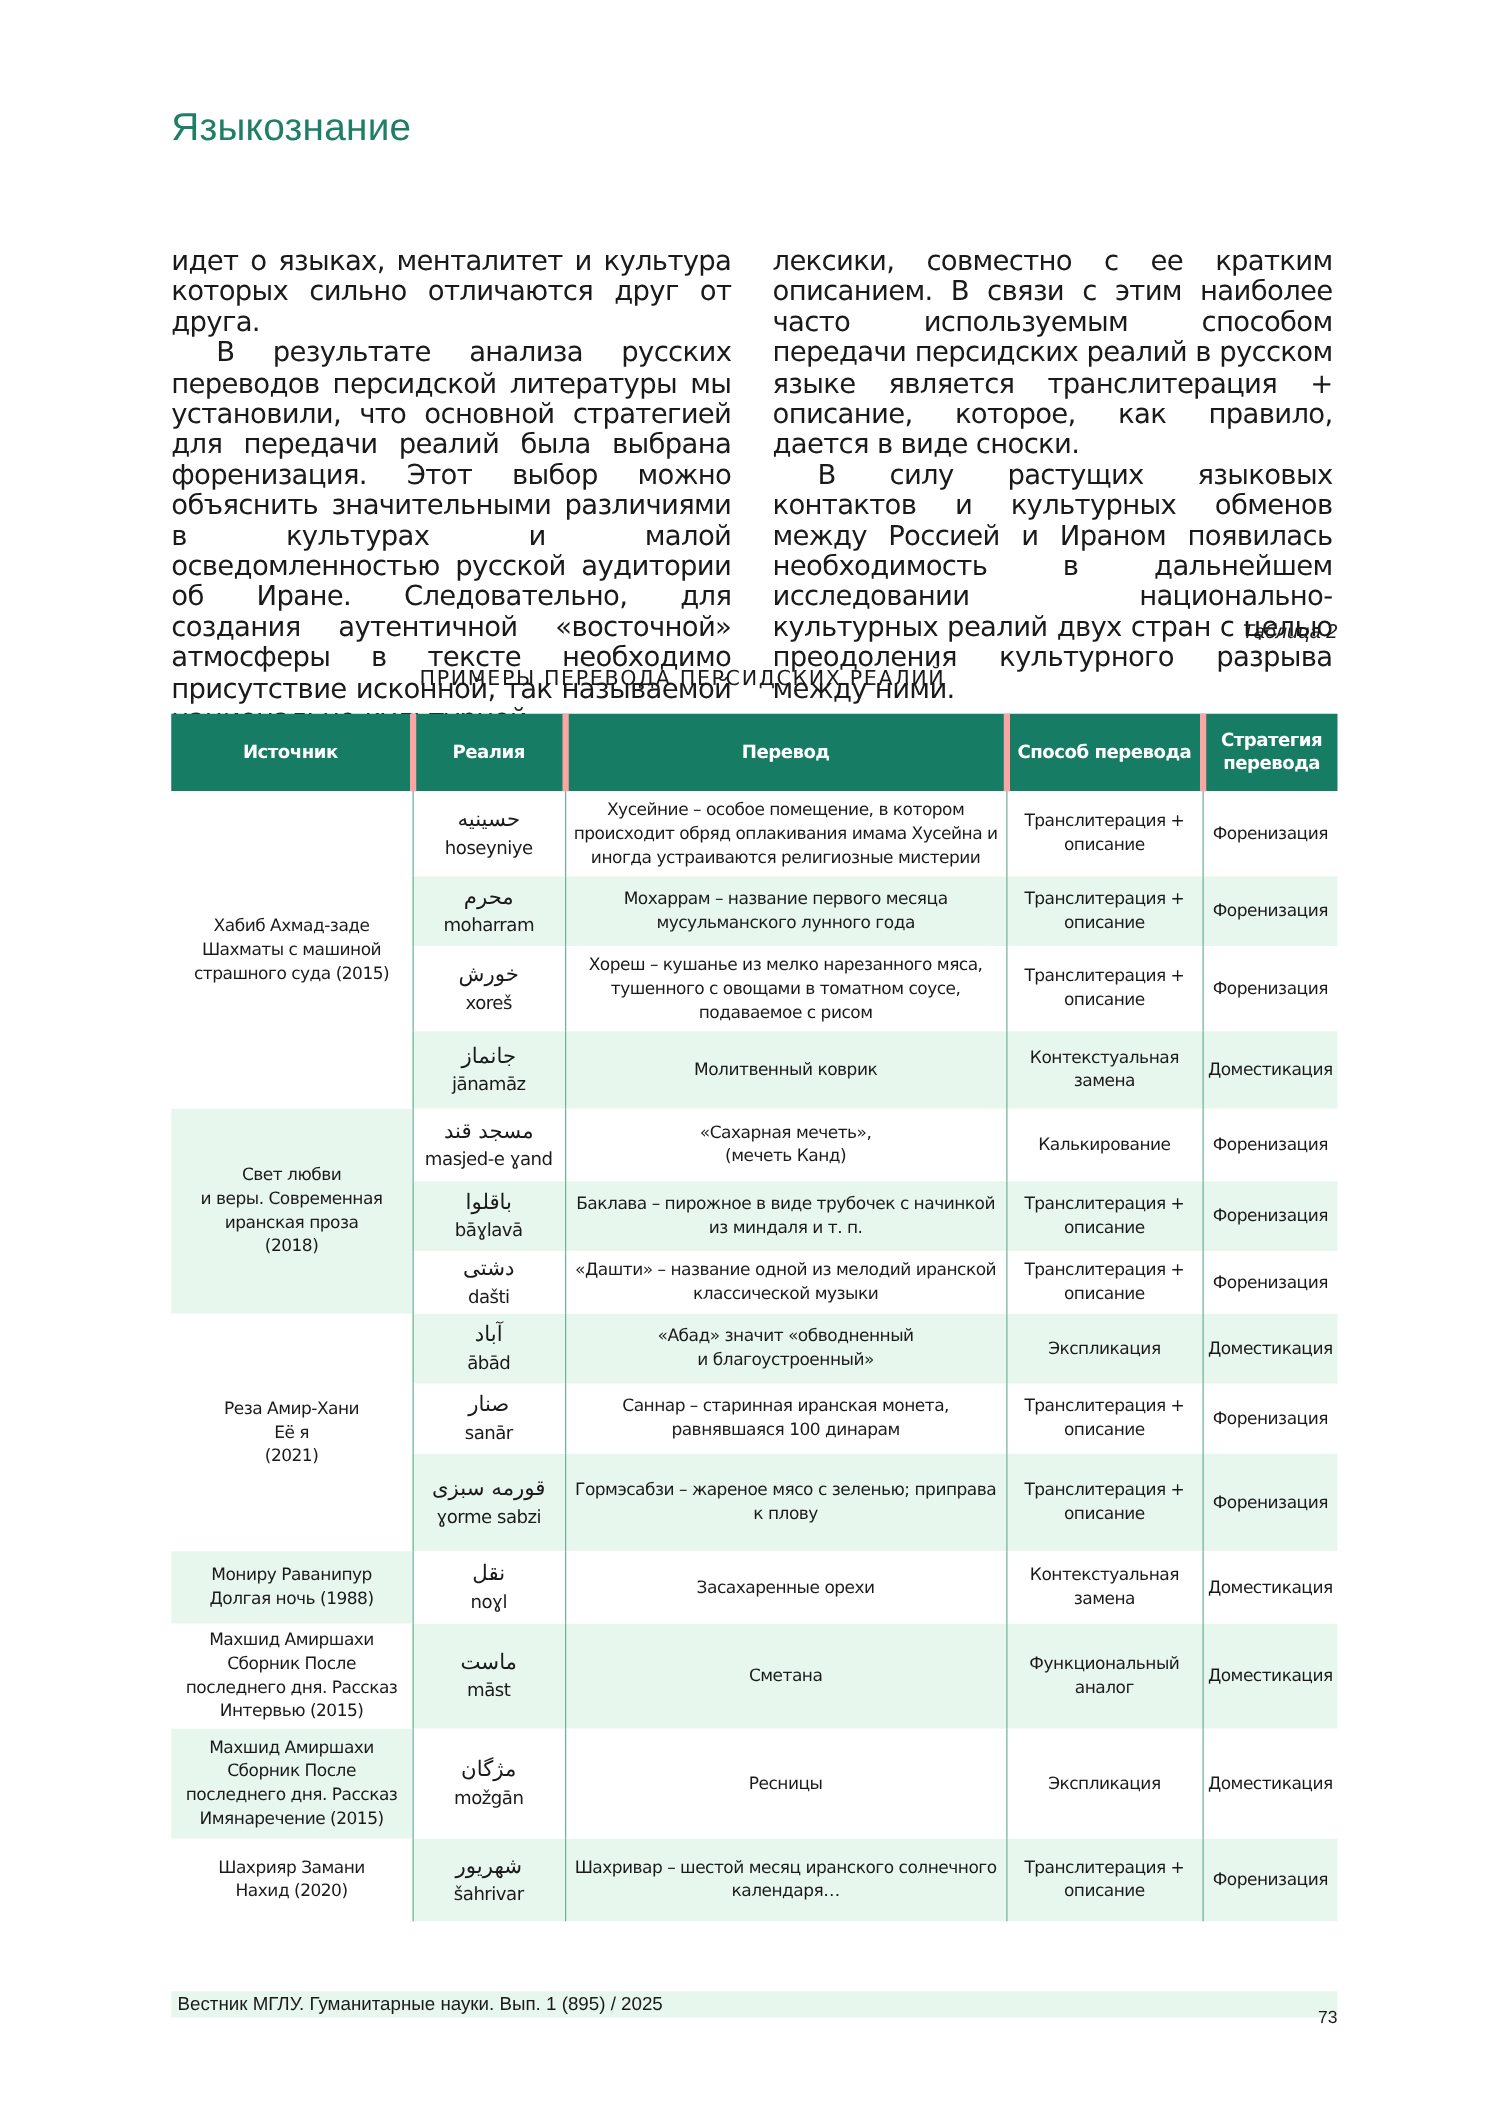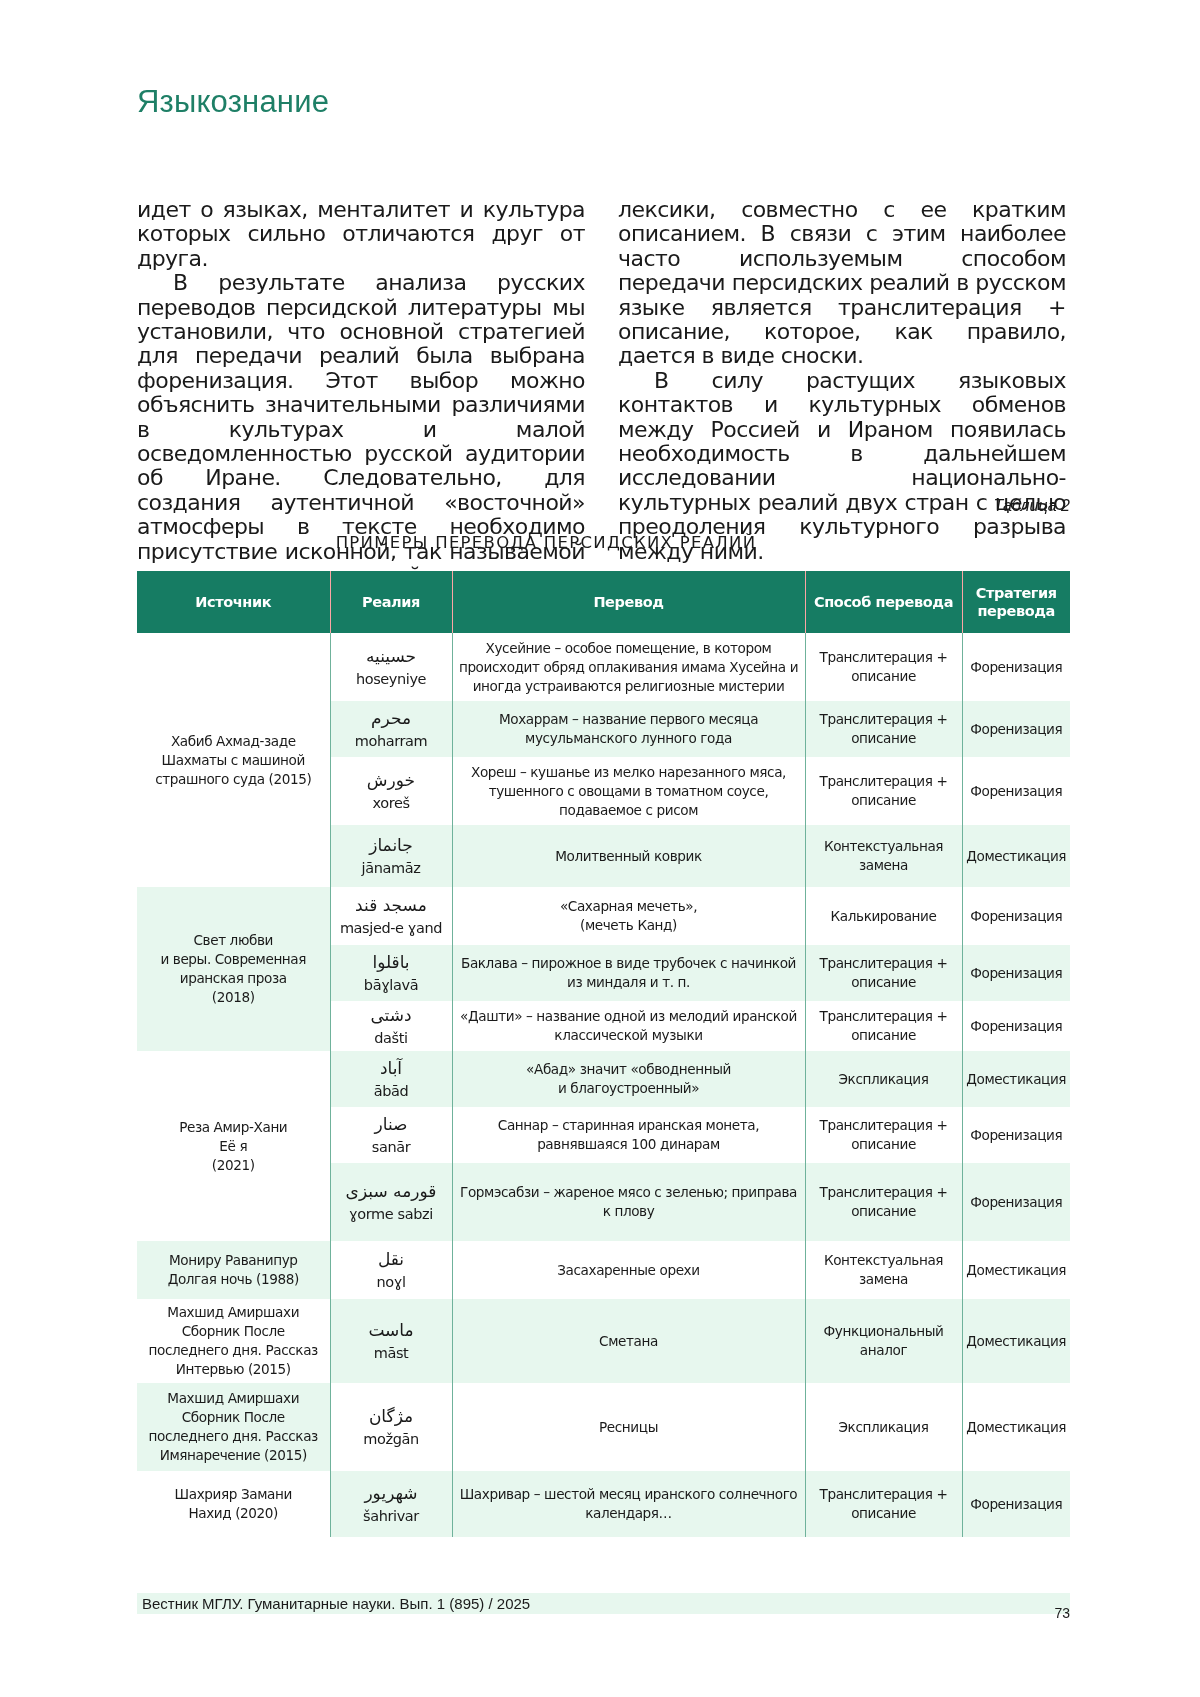--- a/index.html
+++ b/index.html
@@ -13,21 +13,21 @@
   .col.right { left: 618px; }
   .col p { margin: 0; text-align: justify; hyphens: manual; }
   .col p.indent { text-indent: 36px; }
   .table-label { position: absolute; right: 130px; top: 497px; font-size: 16px; font-style: italic;
          font-family: "Liberation Sans", sans-serif; }
   .table-title { position: absolute; left: 0; width: 1092px; top: 533px; text-align: center;
          font-size: 16.5px; letter-spacing: 1.3px; font-family: "DejaVu Sans", sans-serif; }
   table.data { position: absolute; left: 137px; top: 571px; width: 933px; border-collapse: collapse;
          font-family: "DejaVu Sans", sans-serif; font-size: 13.6px; letter-spacing: -0.4px; line-height: 19px; }
   table.data th { background: #167c63; color: #ffffff; font-weight: bold; height: 60px;
-         border-left: 1px solid #9ad3bf; border-right: 1px solid #fca5a5; text-align: center;
+         border-left: 1px solid #9ad3bf; border-right: 5px solid #fca5a5; text-align: center;
          font-size: 14.5px; line-height: 18px; }
   table.data td { text-align: center; vertical-align: middle; padding: 2px 2px;
          border-left: 1px solid #6fb29b; border-right: 1px solid #6fb29b; }
   table.data tr td:first-child, table.data tr th:first-child { border-left: none; }
   table.data tr td:last-child, table.data tr th:last-child { border-right: none; }
   .shade { background: #e7f7ee; }
   .white { background: #ffffff; }
   .arabic { font-family: "DejaVu Sans", sans-serif; font-size: 17px; direction: rtl; display: block; line-height: 24px; }
   .translit { display: block; font-size: 14.5px; line-height: 22px; }
   .footer-band { position: absolute; left: 137px; top: 1593px; width: 933px; height: 21px; background: #e7f7ee; }

